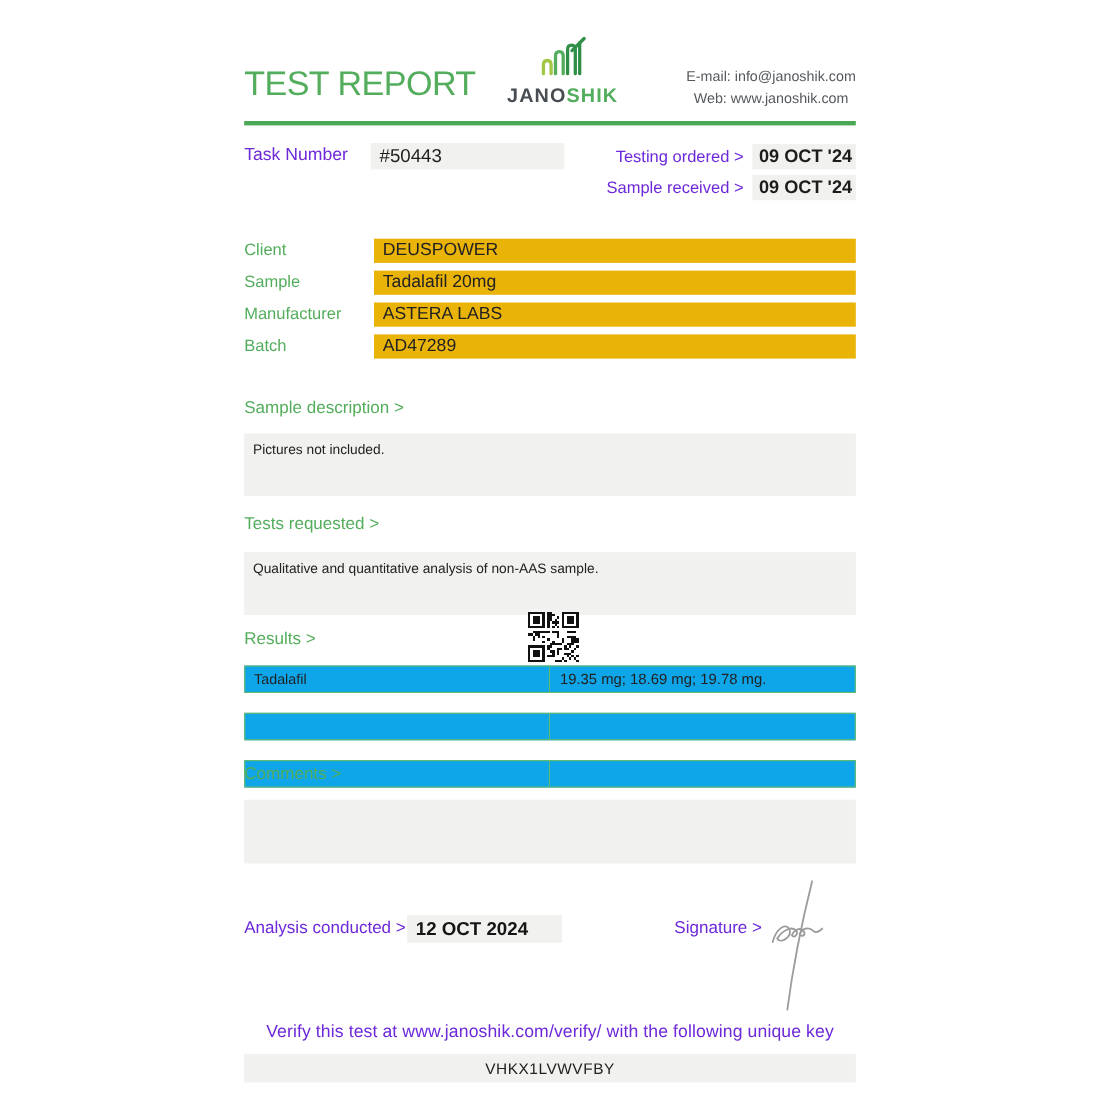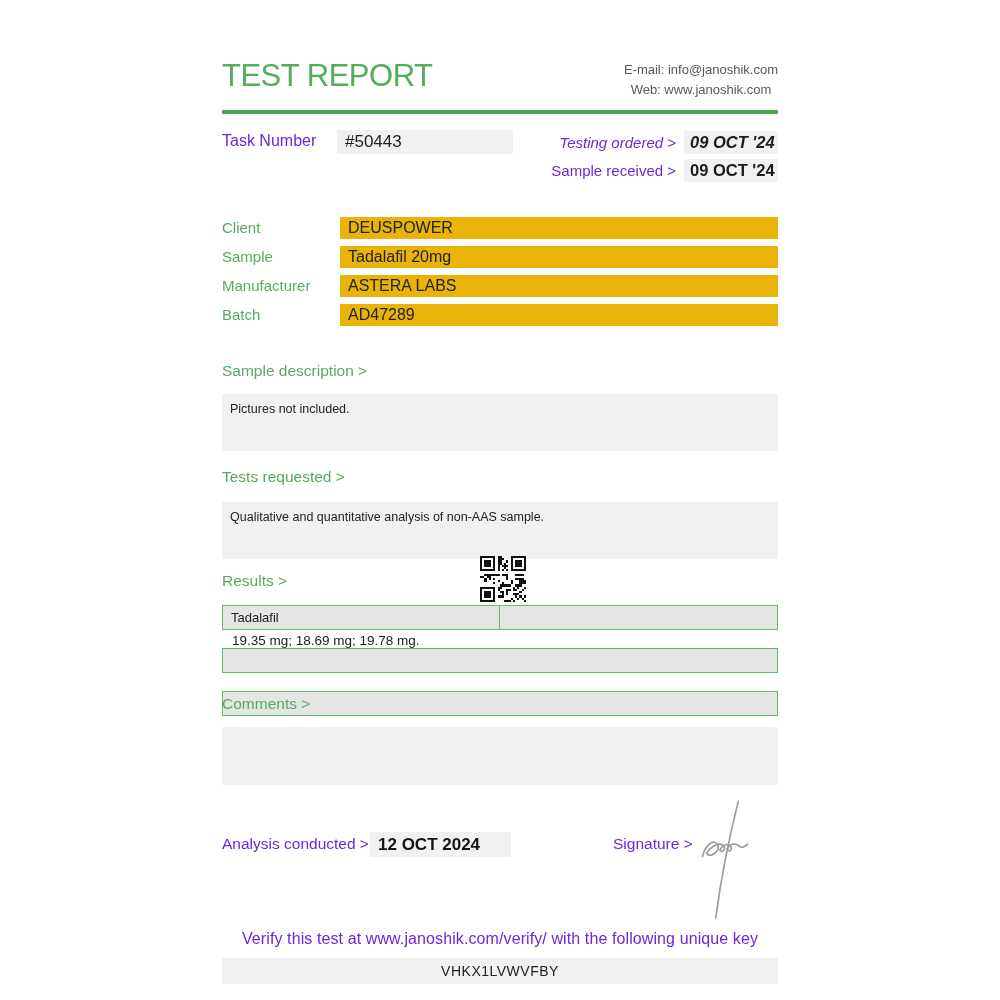--- a/index.html
+++ b/index.html
@@ -24,49 +24,61 @@
   
   .details{top:217px;left:0;right:0;}
   .drow{display:flex;margin-bottom:7px;height:22px;}
   .drow .lab{width:118px;font-size:15px;line-height:22px;color:#53ad5c;}
   .drow .val{flex:1;background:#eab308;line-height:22px;padding-left:8px;font-size:16px;color:#222;}
   
   .seclabel{font-size:15.5px;color:#53ad5c;}
   .secbox{left:0;right:0;padding:8px 8px;font-size:12.5px;color:#222;box-sizing:border-box;}
   
   .rtable{top:605px;left:0;right:0;}
-  .trow{display:flex;border:1.5px solid #66bb6a;height:23px;margin-bottom:18px;background:#e5e5e5;flex-direction:column;}
+  .trow{display:flex;border:1.5px solid #66bb6a;height:23px;margin-bottom:18px;background:#0ea5e9;}
   .trow .c1{width:50%;border-right:1.5px solid #66bb6a;line-height:23px;padding-left:8px;font-size:13px;color:#222;box-sizing:border-box;}
   .trow .c2{flex:1;line-height:23px;padding-left:9px;font-size:13.5px;color:#222;}
   
   .analysis-label{top:835px;left:0;font-size:15.5px;}
   .analysis-box{top:832px;left:148px;width:133px;height:25px;line-height:25px;padding-left:8px;font-size:17px;font-weight:bold;color:#151515;}
   .sig-label{top:835px;left:391px;font-size:15.5px;}
   .verify{top:930px;left:0;right:0;text-align:center;font-size:16px;letter-spacing:0.1px;}
   .keybar{top:958px;left:0;right:0;height:26px;line-height:26px;text-align:center;font-size:14px;color:#222;letter-spacing:0.5px;}
 </style>
 </head>
 <body>
 
 <div class="page">
 
   <div class="abs title">TEST REPORT</div>
 
+  <div class="abs logo">
+    <span>
+      <svg viewBox="0 0 44 38" width="44" height="38" fill="none" stroke-width="3" stroke-linecap="round" stroke-linejoin="round">
+        <path d="M4,34 V26 Q4,22 7.5,22 Q11,22 11,26 V34" stroke="#a3c644"></path>
+        <path d="M15,34 V18 Q15,14 18.5,14 Q22,14 22,18 V34" stroke="#53ad5c"></path>
+        <path d="M26,34 V12 Q26,8 29.5,8 Q33,8 33,12 V34" stroke="#2f8f46"></path>
+        <path d="M37,34 V6" stroke="#2f8f46"></path>
+        <path d="M30,13 L41,2" stroke="#2f8f46"></path>
+      </svg>
+    </span>
+    <div class="logo-word"><span>JANO</span><span class="g">SHIK</span></div>
+  </div>
 
   <div class="abs contact">
     <div>E-mail: info@janoshik.com</div>
     <div>Web: www.janoshik.com</div>
   </div>
 
   <div class="abs rule"></div>
 
   <div class="abs task-label green">Task Number</div>
   <div class="abs task-box graybox">#50443</div>
 
-  <div class="abs daterow" style="top:131px;font-style:italic;">
+  <div class="abs daterow" style="top:131px;">
     <span class="dlabel green">Testing ordered  &gt;</span>
     <span class="dval graybox">09 OCT '24</span>
   </div>
   <div class="abs daterow" style="top:159px;justify-content:space-between;">
     <span class="dlabel green">Sample received &gt;</span>
     <span class="dval graybox">09 OCT '24</span>
   </div>
 
   <div class="abs details">
     <div class="drow">

